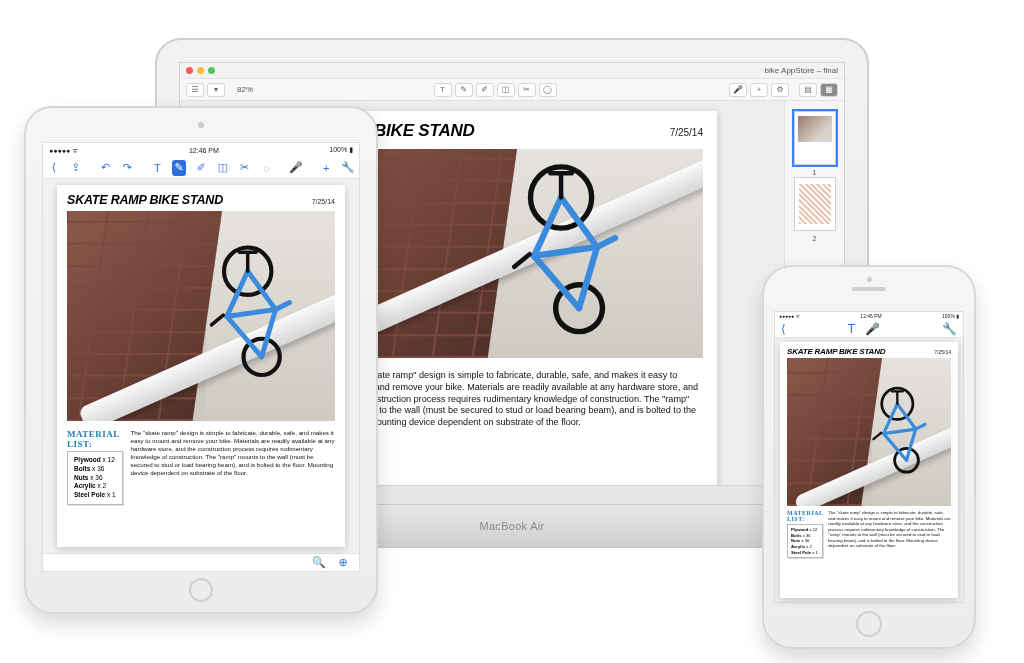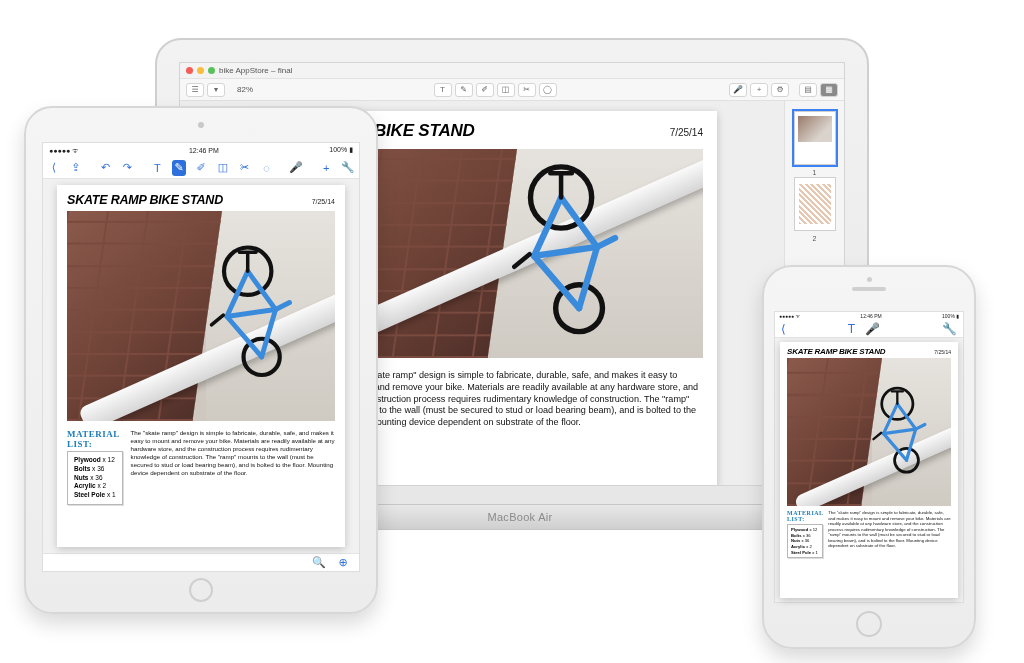--- a/index.html
+++ b/index.html
@@ -3,29 +3,29 @@
 <meta charset="utf-8">
 <style>
   html,body{margin:0;padding:0;width:1024px;height:663px;background:#fff;font-family:-apple-system,Helvetica,Arial,sans-serif;overflow:hidden}
   *{box-sizing:border-box}
   .stage{position:relative;width:1024px;height:663px}
 
   
   .macbook{position:absolute;left:125px;top:38px;width:774px;height:560px}
   .mac-screen-frame{position:absolute;left:30px;top:0;width:714px;height:470px;border:2px solid #cfcfcf;border-radius:26px 26px 14px 14px;background:linear-gradient(#f2f2f2,#e7e7e7);padding:22px 22px 20px 22px}
   .mac-screen{width:100%;height:100%;background:#fafafa;border:1px solid #d4d4d4;display:flex;flex-direction:column}
-  .mac-base{position:absolute;left:8px;top:466px;width:774px;height:26px;background:linear-gradient(#e8e8e8,#cfcfcf);border-radius:0 0 30px 30px/0 0 14px 14px;border:1px solid #c7c7c7;display:flex;align-items:center;justify-content:center}
+  .mac-base{position:absolute;left:0;top:466px;width:774px;height:44px;background:linear-gradient(#e8e8e8,#cfcfcf);border-radius:0 0 30px 30px/0 0 14px 14px;border:1px solid #c7c7c7;display:flex;align-items:center;justify-content:center}
   .mac-brand{font-size:11px;color:#8a8a8a;letter-spacing:.3px}
   .mac-notch{position:absolute;left:50%;top:466px;width:120px;height:8px;margin-left:-60px;background:#d0d0d0;border-radius:0 0 10px 10px}
 
   
   .mac-titlebar{height:16px;background:#f3f3f3;border-bottom:1px solid #e2e2e2;display:flex;align-items:center;padding:0 6px;gap:4px}
   .traffic{width:7px;height:7px;border-radius:50%}
   .t-red{background:#f45c55}.t-yel{background:#f7bd3e}.t-grn{background:#5bc15b}
-  .mac-title{flex:1;text-align:left;font-size:8px;color:#555}
+  .mac-title{flex:1;text-align:right;font-size:8px;color:#555}
   .mac-toolbar{height:22px;background:#f7f7f7;border-bottom:1px solid #e0e0e0;display:flex;align-items:center;padding:0 6px;gap:4px}
   .mac-tool-group{display:flex;gap:3px;align-items:center}
   .mac-tool{width:18px;height:14px;border:1px solid #d5d5d5;border-radius:3px;background:#fff;display:flex;align-items:center;justify-content:center;font-size:8px;color:#6a6a6a}
   .mac-zoom{font-size:8px;color:#555;padding:0 8px}
   .mac-spacer{flex:1}
   .mac-content{flex:1;display:flex;overflow:hidden}
   .mac-canvas{flex:1;background:#eee;position:relative;display:flex;justify-content:center;align-items:flex-start;padding:10px 0}
   .mac-sidebar{width:60px;background:#f5f5f5;border-left:1px solid #e0e0e0;display:flex;flex-direction:column;align-items:center;padding-top:10px;gap:12px}
   .mac-thumb{width:42px;height:54px;background:#fff;border:1px solid #cfcfcf;position:relative}
   .mac-thumb.selected{outline:2px solid #3b82f6;outline-offset:0}

